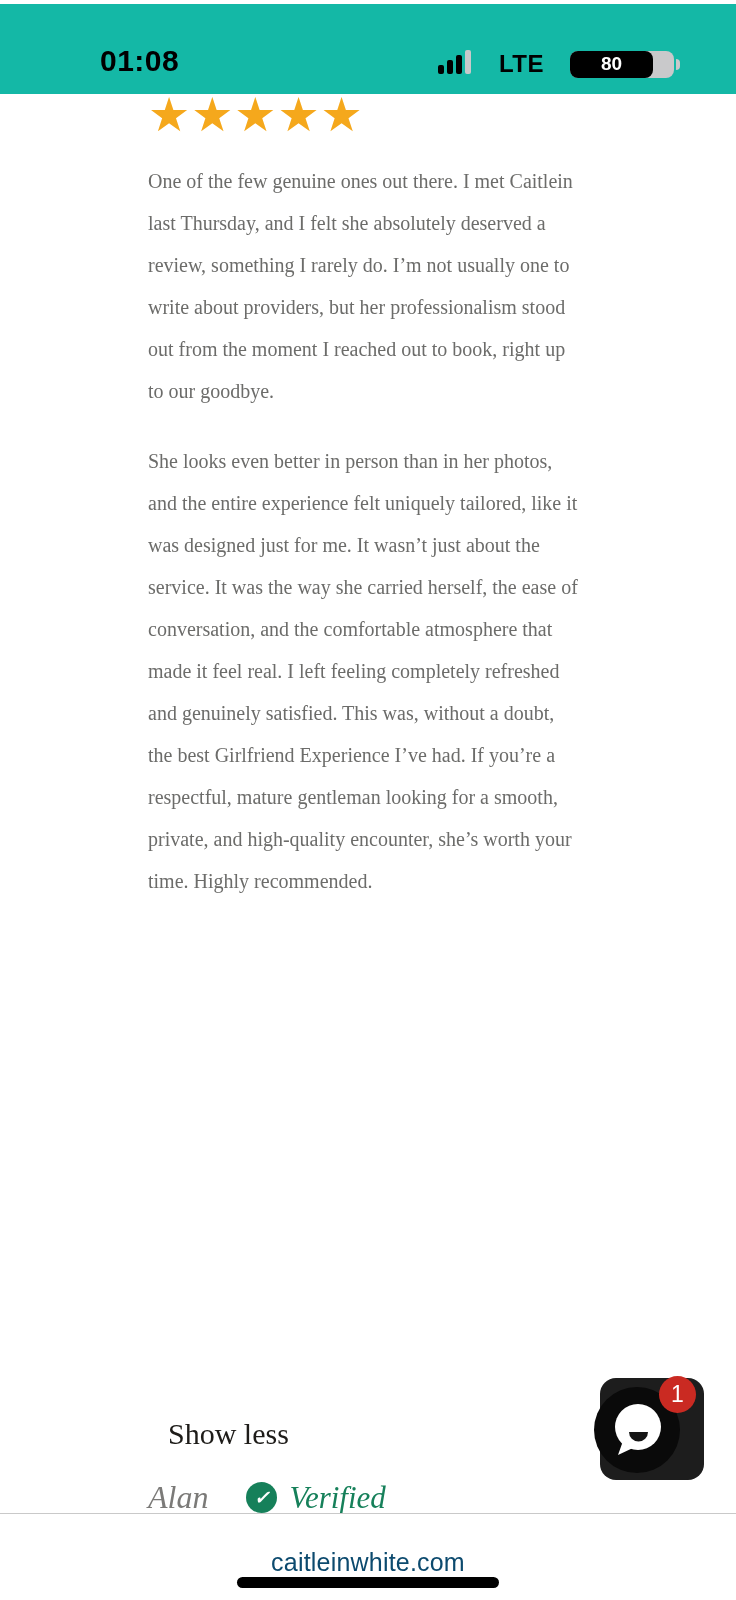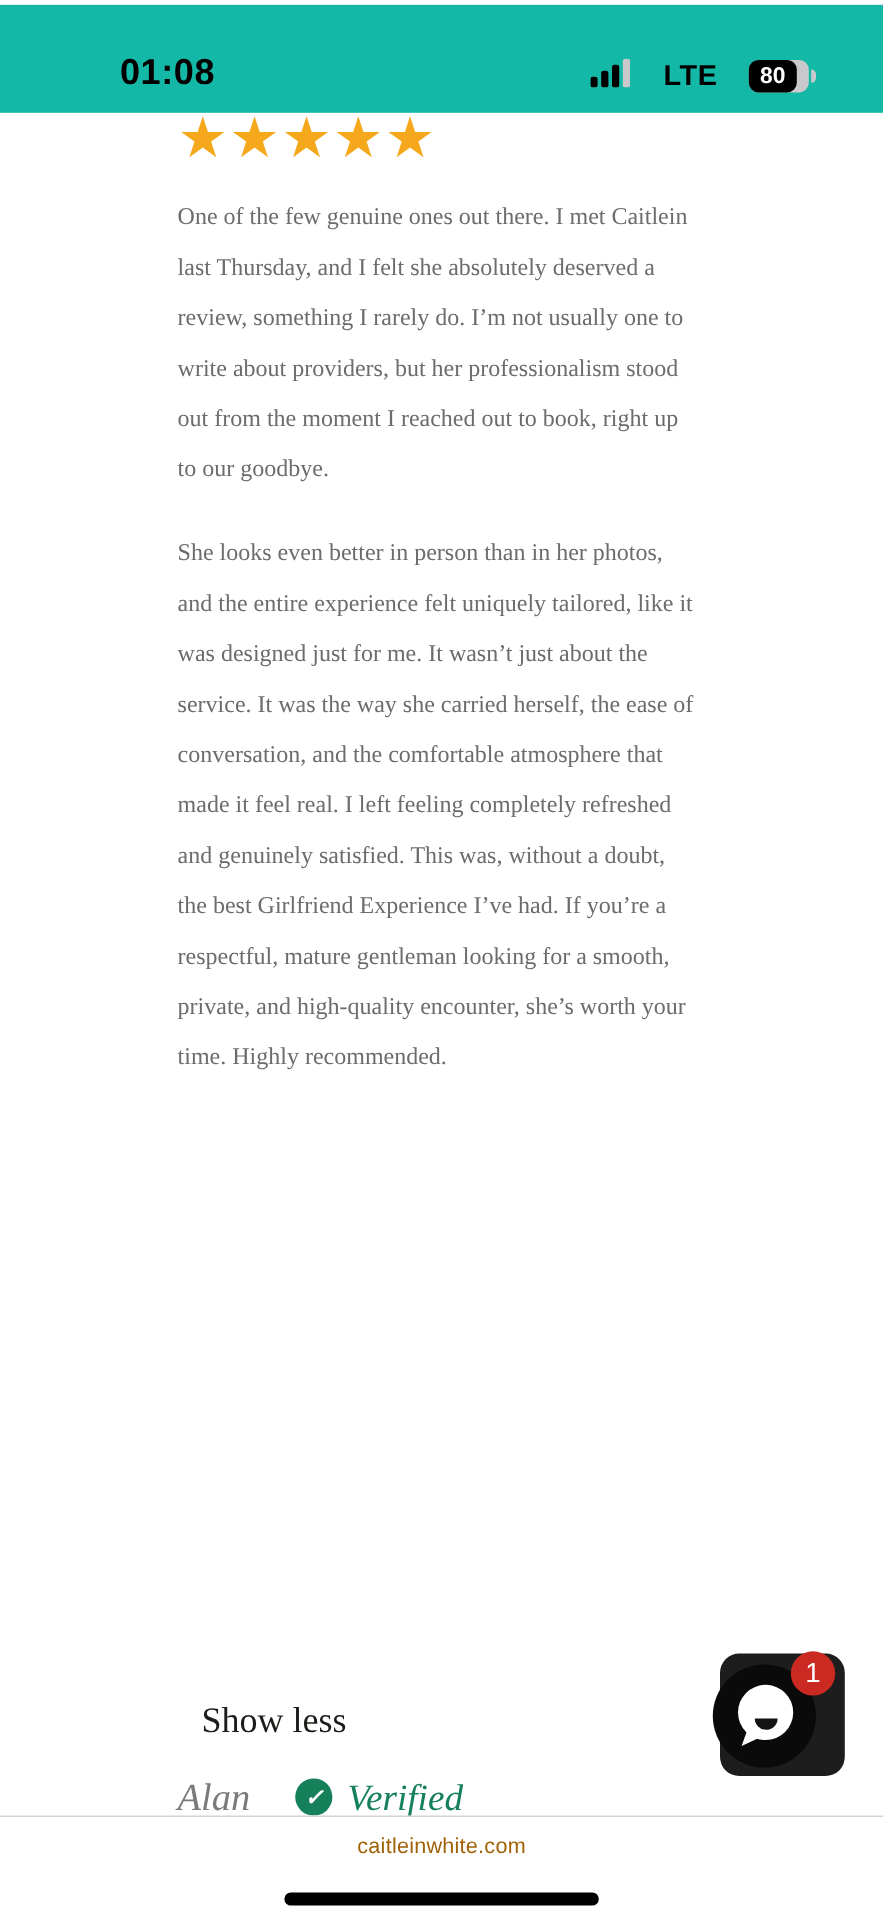--- a/index.html
+++ b/index.html
@@ -16,21 +16,21 @@
   .status-bar {
     position: absolute; top: 4px; left: 0; width: 736px; height: 90px;
     box-sizing: border-box;
     display: flex; align-items: flex-end; justify-content: space-between;
     padding: 0 62px 16px 100px;
     background: #14b8a6;
   }
   .status-time { font-size: 30px; font-weight: 700; color: #000; letter-spacing: 0.5px; }
   .status-icons { display: flex; align-items: center; gap: 26px; }
   .network-label { font-size: 24px; font-weight: 600; color: #000; letter-spacing: 0.5px; }
-  .battery { position: relative; width: 50px; height: 27px; border-radius: 8px; background: #c9c9cb; }
+  .battery { position: relative; width: 74px; height: 27px; border-radius: 8px; background: #c9c9cb; padding-left: 30px; }
   .battery-fill {
     position: absolute; left: 0; top: 0; height: 100%; width: 80%;
     background: #000; border-radius: 8px;
     display: flex; align-items: center; justify-content: center;
     color: #fff; font-size: 19px; font-weight: 700;
   }
   .battery-cap { position: absolute; right: -6px; top: 8px; width: 4px; height: 11px; background: #c9c9cb; border-radius: 0 4px 4px 0; }
 
   
   .rating-row { position: absolute; top: 86px; left: 148px; display: flex; align-items: center; }
@@ -85,22 +85,22 @@
     display: flex; align-items: center; justify-content: center;
     font-size: 23px; font-weight: 400;
   }
 
   
   .browser-bar {
     position: absolute; left: 0; top: 1513px; width: 736px; height: 87px;
     background: #ffffff; border-top: 1px solid #c9c9c9;
   }
   .browser-url {
-    text-align: center; margin-top: 14px;
-    font-size: 18px; color: #a16207; letter-spacing: 0.2px;
+    text-align: center; margin-top: 34px;
+    font-size: 25px; color: #0c4a6e; letter-spacing: 0.2px;
   }
   .home-indicator {
     position: absolute; left: 50%; transform: translateX(-50%);
     bottom: 13px; width: 262px; height: 11px; border-radius: 6px; background: #000;
     cursor: grab;
   }
 </style>
 </head>
 <body>
 

